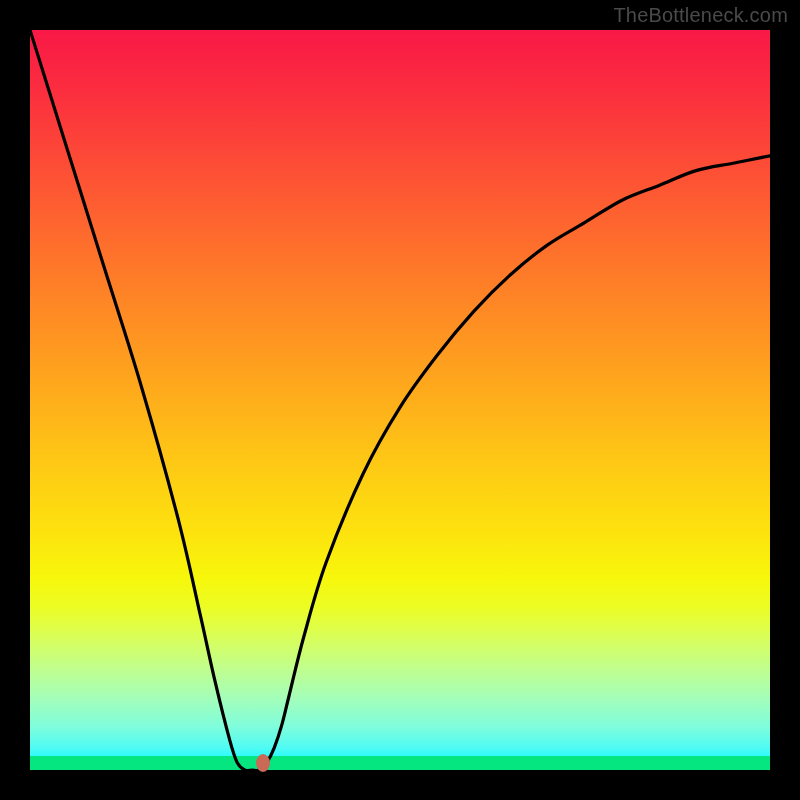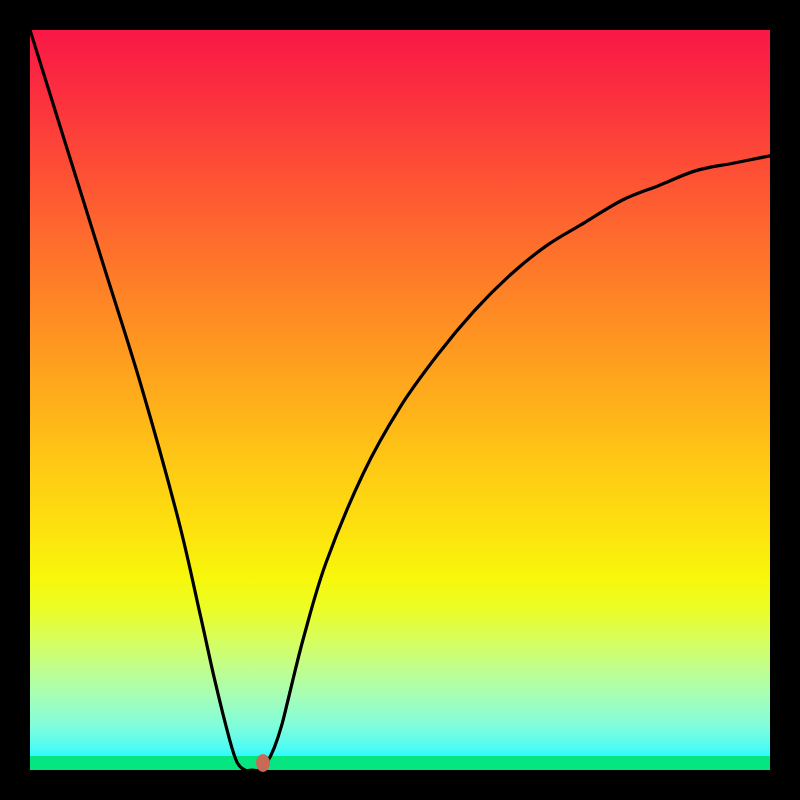--- a/index.html
+++ b/index.html
@@ -80,20 +80,21 @@
     border-radius: 50%;
     background: #c96a56;
     z-index: 5;
     transform: translate(-50%, -50%);
   }
 </style>
 </head>
 <body>
 
 <div class="frame">
+  <div class="watermark">TheBottleneck.com</div>
 
   <div class="plot-area"></div>
   <div class="bottom-strip"></div>
 
   <svg class="curve" viewBox="0 0 740 740" preserveAspectRatio="none">
     <path id="curve-path" fill="none" stroke="#000000" stroke-width="3.2" stroke-linecap="round" stroke-linejoin="round" d="M 0,0 C 6.166666666666667,19.73333333333333 24.666666666666664,78.93333333333331 37,118.39999999999998 C 49.333333333333336,157.86666666666665 61.666666666666664,197.3333333333333 74,236.79999999999995 C 86.33333333333333,276.26666666666665 98.66666666666667,313.26666666666665 111,355.2 C 123.33333333333333,397.1333333333333 138.13333333333333,450.16666666666663 148,488.4 C 157.86666666666667,526.6333333333333 164.03333333333336,557.4666666666667 170.20000000000002,584.6 C 176.36666666666667,611.7333333333333 180.06666666666666,630.2333333333333 185,651.2 C 189.93333333333334,672.1666666666667 196.10000000000002,696.8333333333333 199.8,710.4 C 203.5,723.9666666666667 204.73333333333335,727.6666666666667 207.20000000000002,732.6 C 209.66666666666669,737.5333333333333 212.13333333333333,738.7666666666667 214.6,740 C 217.06666666666666,741.2333333333333 219.53333333333333,740 222,740 C 224.46666666666667,740 226.93333333333334,741.2333333333333 229.4,740 C 231.86666666666667,738.7666666666667 234.33333333333334,736.3000000000001 236.8,732.6 C 239.26666666666668,728.9 241.73333333333335,723.9666666666666 244.20000000000002,717.8 C 246.66666666666669,711.6333333333333 249.13333333333335,704.2333333333333 251.60000000000002,695.6 C 254.0666666666667,686.9666666666667 255.3,680.8 259,666 C 262.7,651.2 267.6333333333333,629 273.8,606.8 C 279.9666666666667,584.5999999999999 286.1333333333333,559.9333333333333 296,532.8 C 305.8666666666667,505.66666666666663 320.6666666666667,469.9 333,444 C 345.3333333333333,418.1 357.66666666666663,397.1333333333334 370,377.40000000000003 C 382.33333333333337,357.6666666666667 394.66666666666674,341.6333333333333 407.00000000000006,325.59999999999997 C 419.33333333333337,309.5666666666666 431.6666666666667,294.76666666666665 444,281.2 C 456.3333333333333,267.6333333333333 468.6666666666667,255.29999999999998 481,244.2 C 493.3333333333333,233.1 505.6666666666667,223.23333333333335 518,214.60000000000002 C 530.3333333333334,205.9666666666667 542.6666666666666,199.79999999999998 555,192.39999999999998 C 567.3333333333334,184.99999999999997 579.6666666666666,176.3666666666666 592,170.19999999999993 C 604.3333333333334,164.03333333333327 616.6666666666666,160.33333333333331 629,155.39999999999998 C 641.3333333333334,150.46666666666664 653.6666666666666,144.2999999999999 666,140.5999999999999 C 678.3333333333334,136.89999999999992 690.6666666666666,135.66666666666669 703,133.20000000000005 C 715.3333333333334,130.7333333333334 733.8333333333334,127.0333333333334 740,125.80000000000007"></path>
   </svg>
 
   <div class="marker" id="marker" style="left: 263.1px; top: 763px; background: rgb(201, 106, 86);"></div>
 </div>

